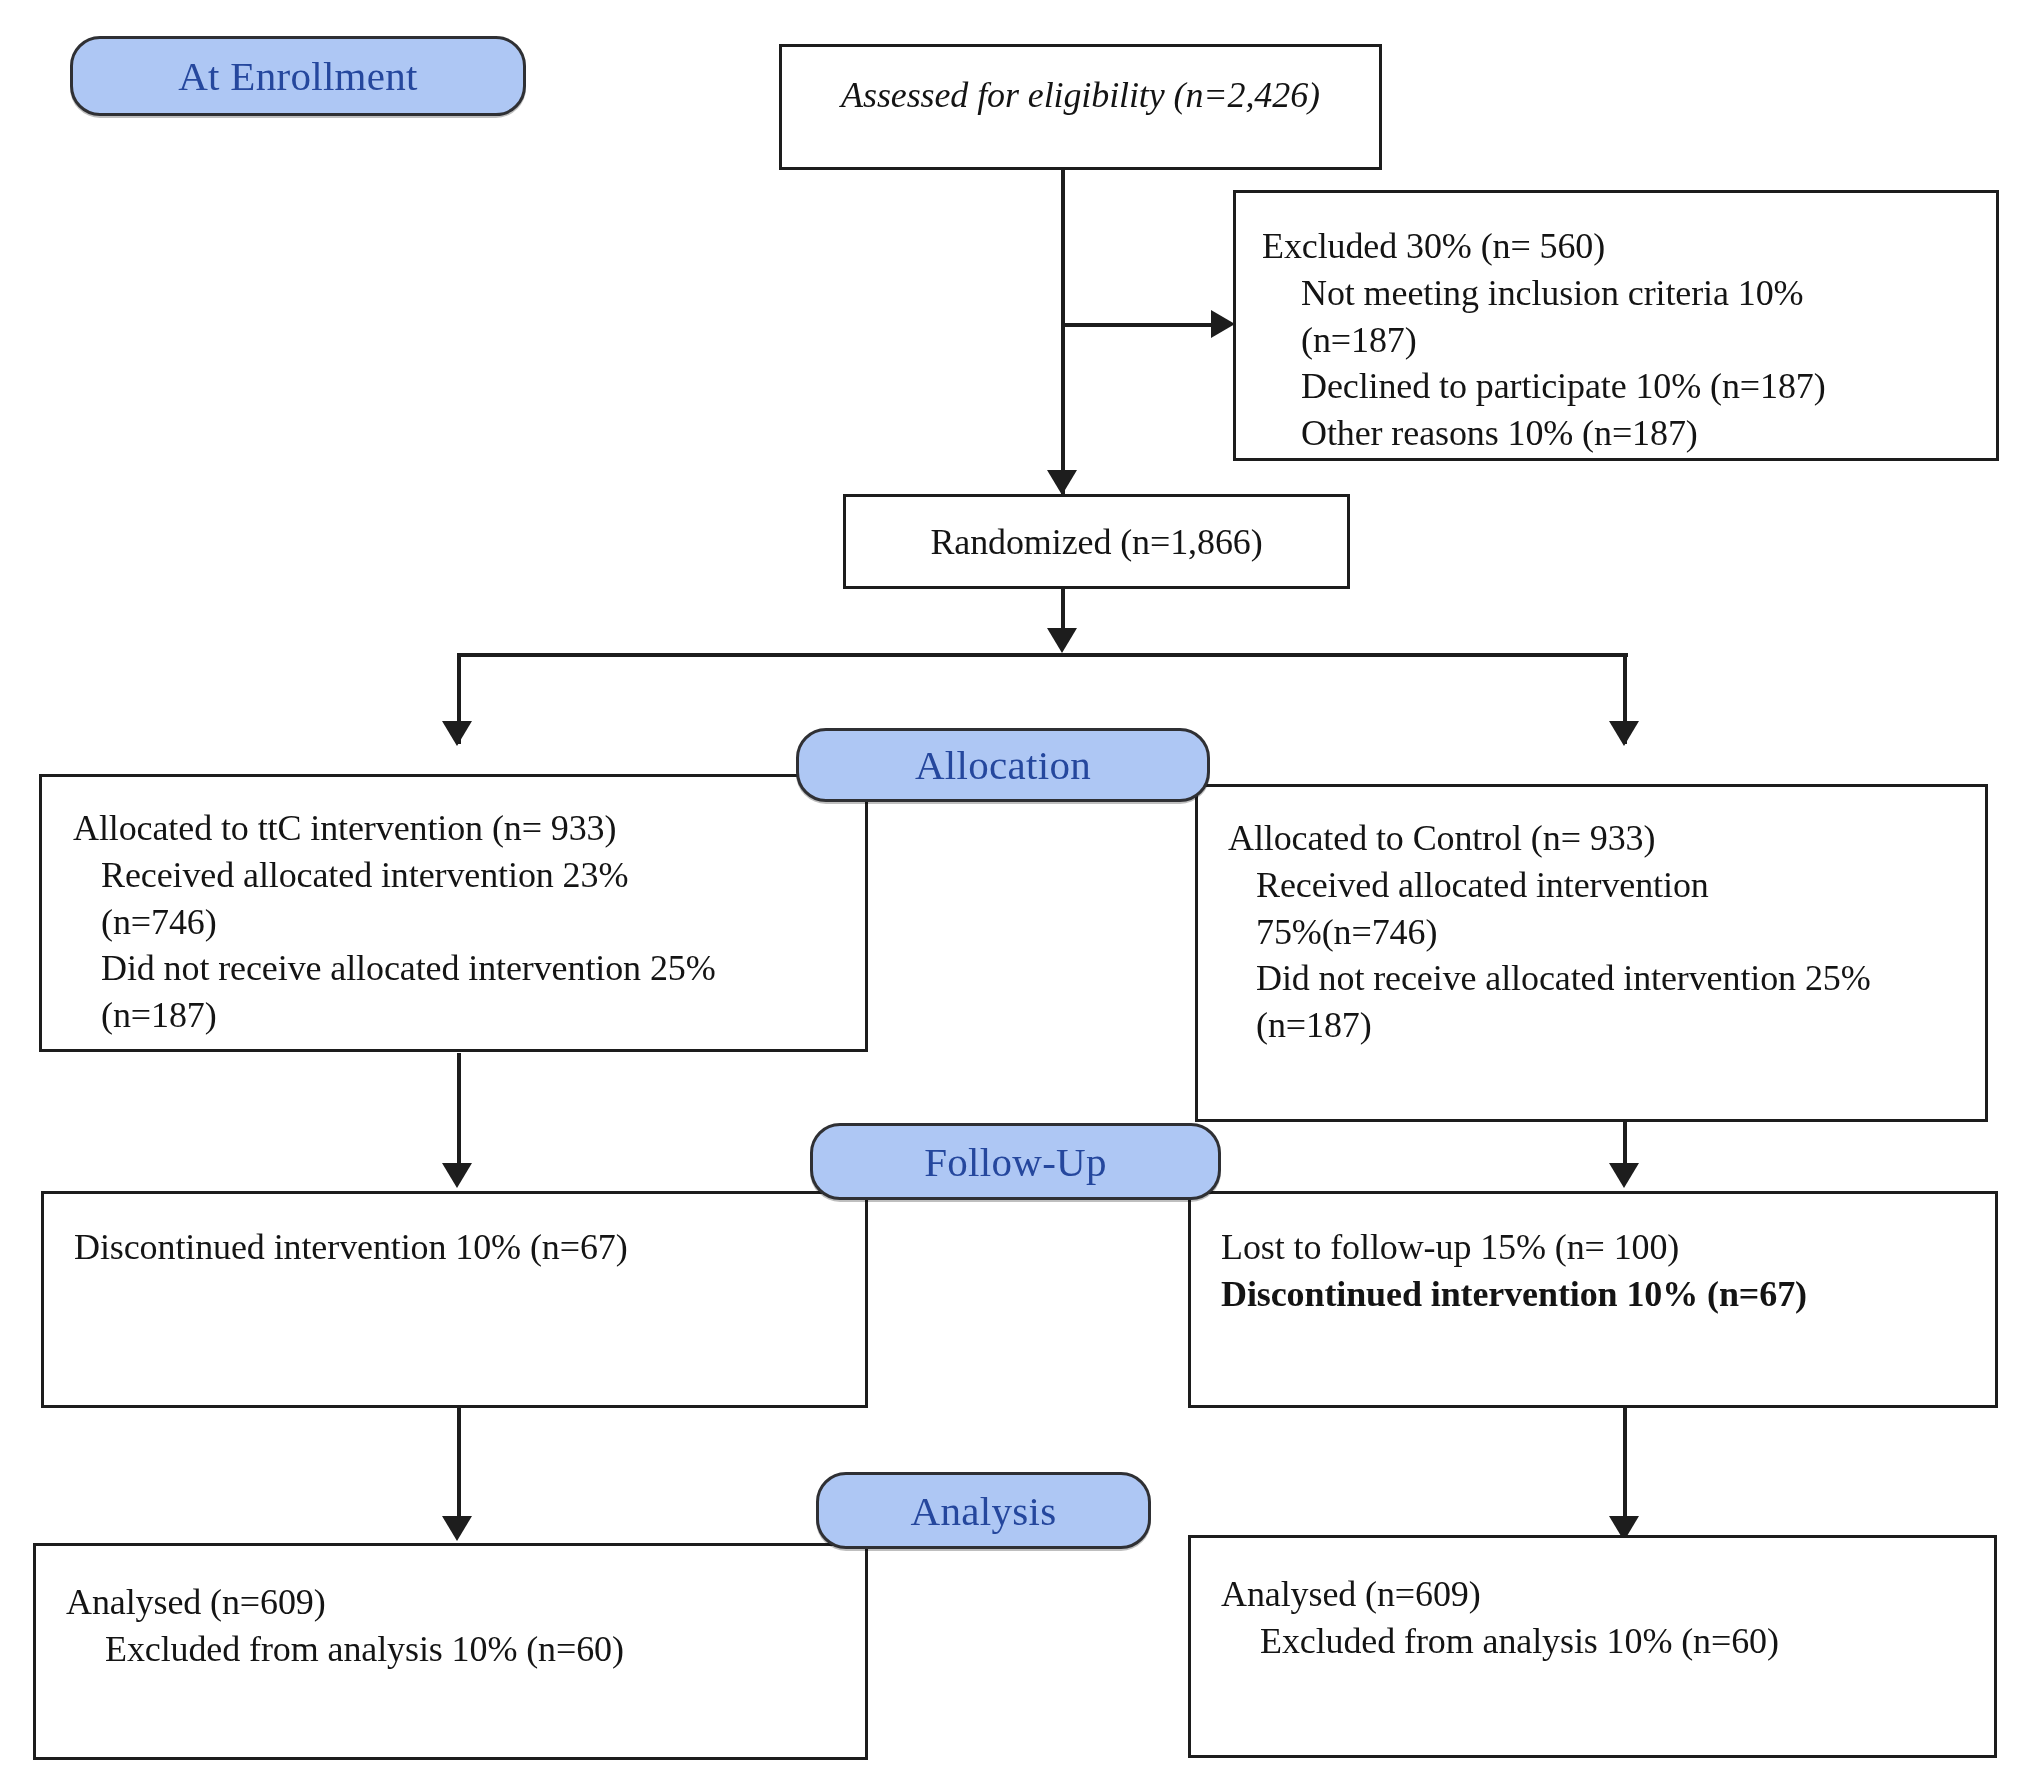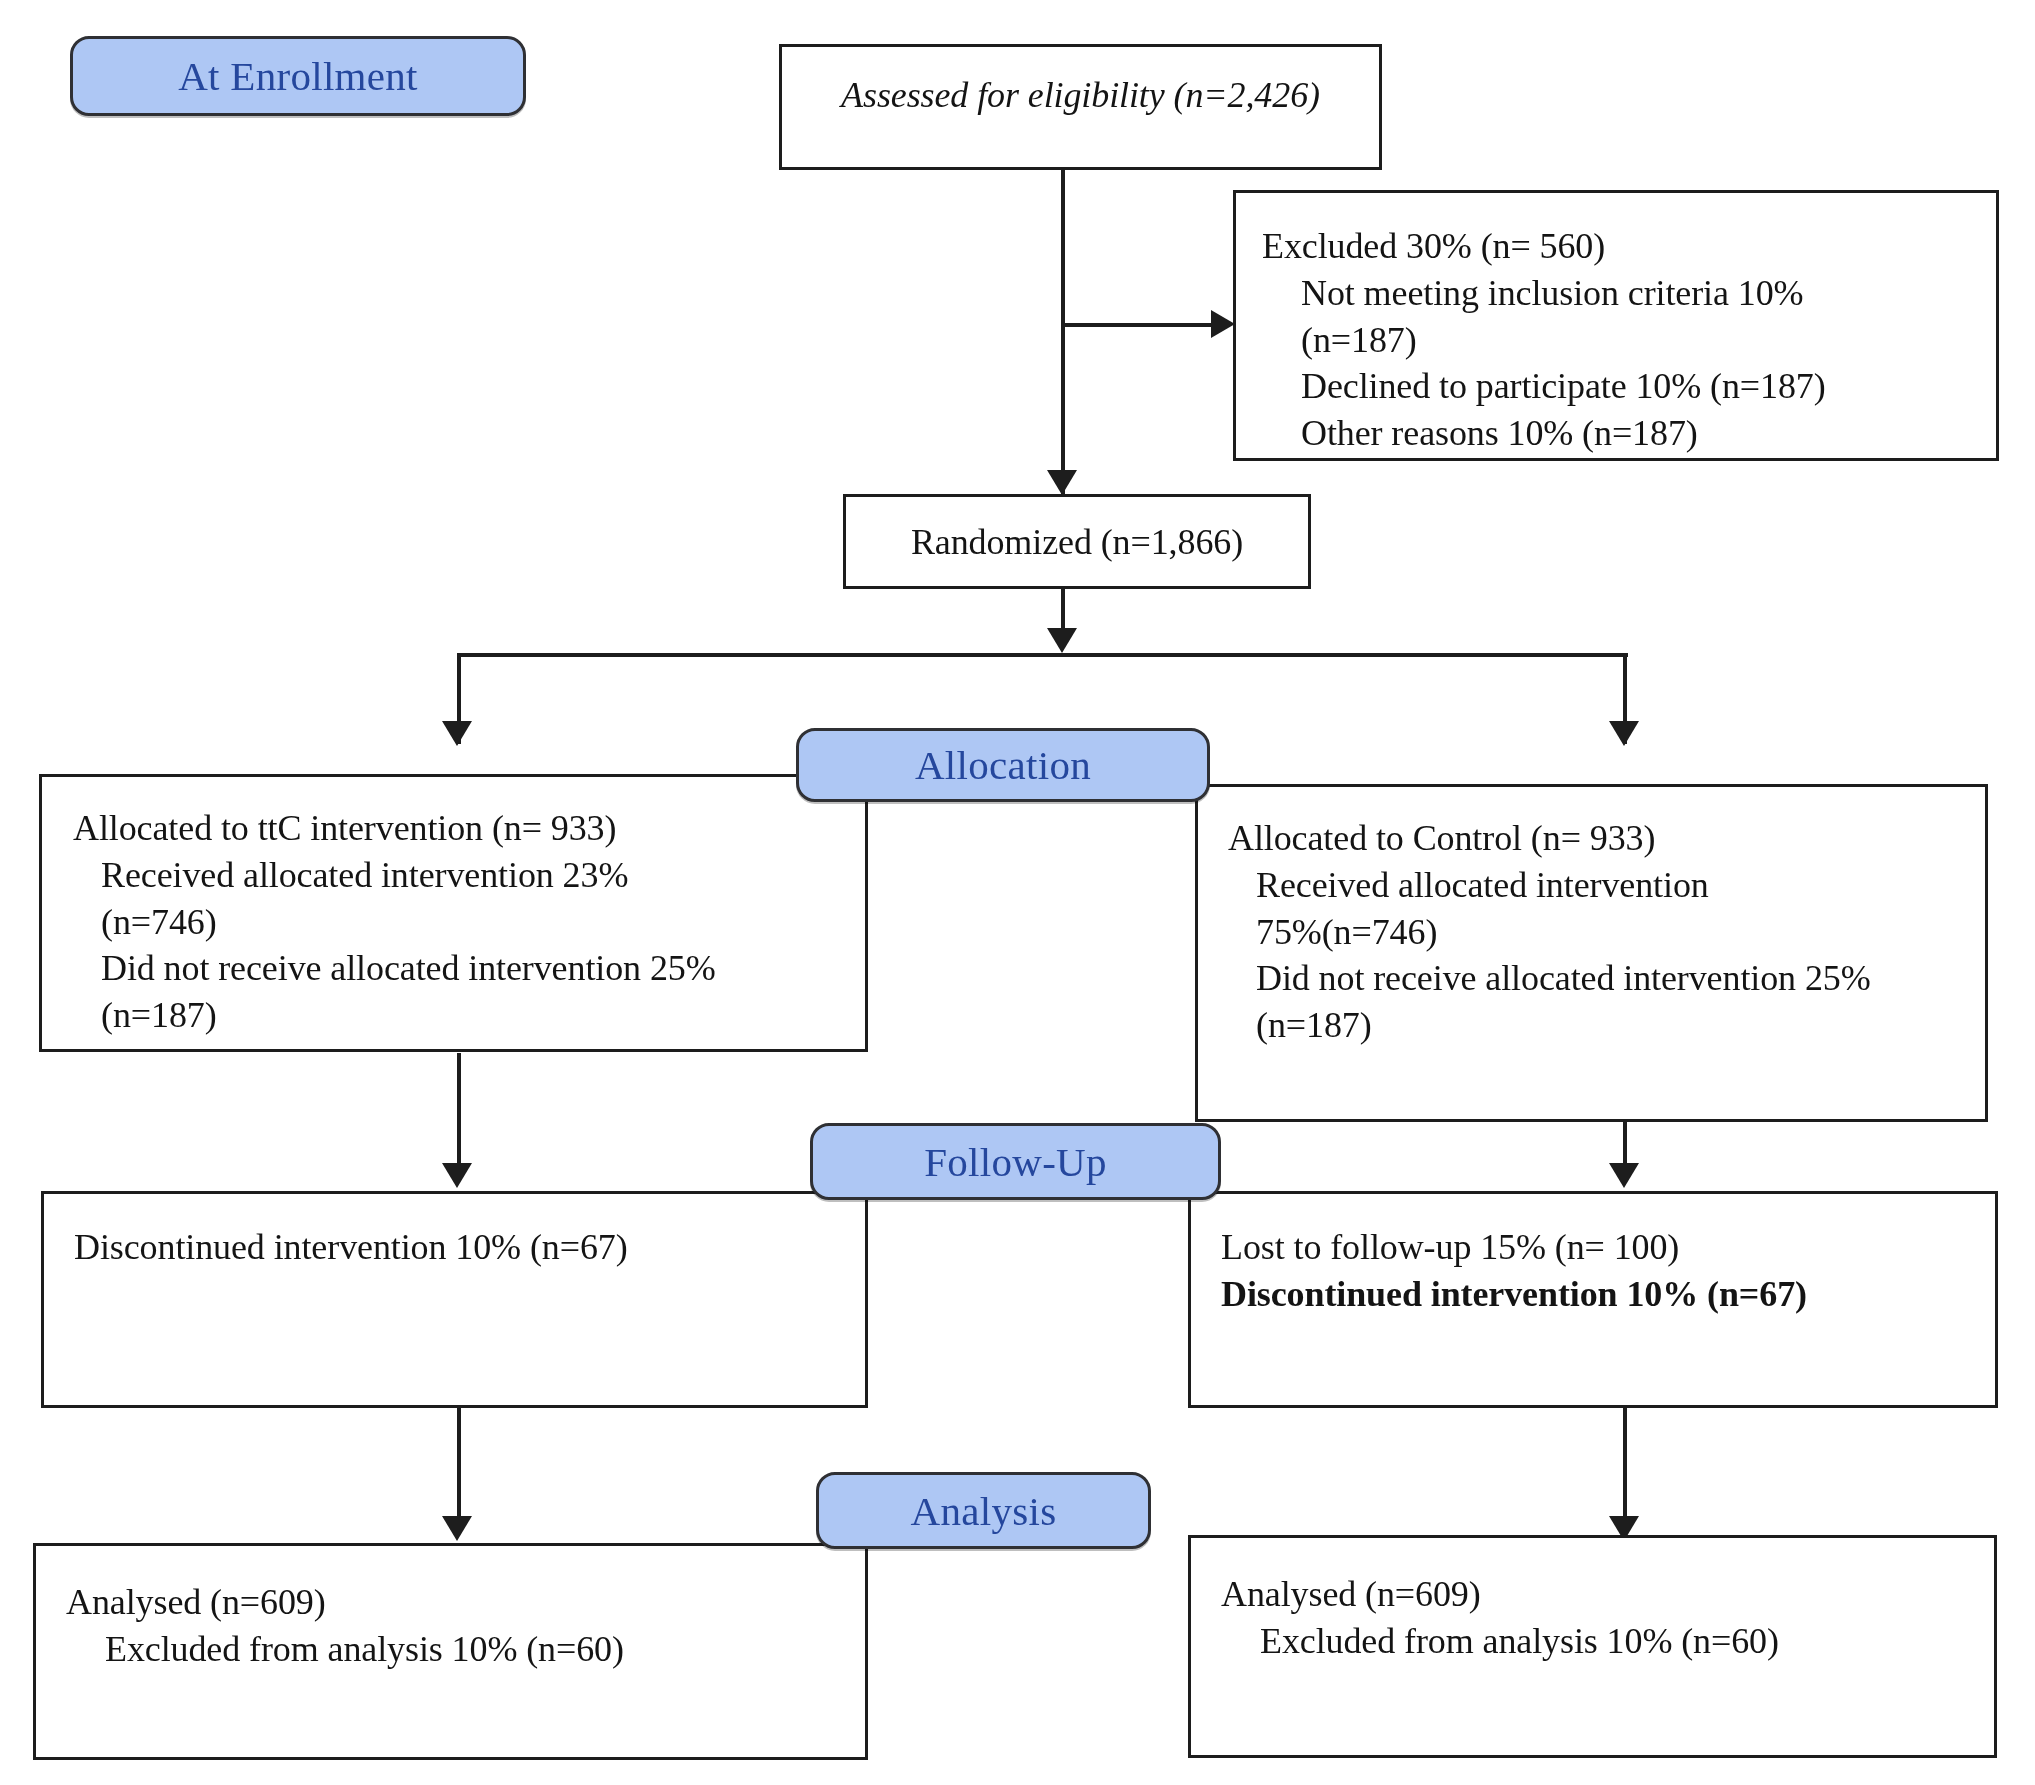--- a/index.html
+++ b/index.html
@@ -41,21 +41,21 @@
   .line.indent-1 { padding-left: 39px; }
   .line.indent-2 { padding-left: 28px; }
   .line.center { text-align: center; padding-left: 0; }
 
   
   .badge {
     position: absolute;
     box-sizing: border-box;
     background: #aec7f4;
     border: 3.1px solid #2f3034;
-    border-radius: 19px;
+    border-radius: 30px;
     display: flex;
     align-items: center;
     justify-content: center;
     color: #25479d;
     font-size: 41px;
     letter-spacing: 0.3px;
     z-index: 9;
     box-shadow: 0 1.9px 0 rgba(0,0,0,0.25);
   }
 
@@ -115,21 +115,21 @@
   <div class="box" style="left:1233px; top:190px; width:766px; height:271px;">
     <div class="lines" style="top:30px; left:26px; right:12.6px;">
       <div class="line">Excluded 30% (n= 560)</div>
       <div class="line indent-1">Not meeting inclusion criteria 10%</div>
       <div class="line indent-1">(n=187)</div>
       <div class="line indent-1">Declined to participate 10% (n=187)</div>
       <div class="line indent-1">Other reasons 10% (n=187)</div>
     </div>
   </div>
 
-  <div class="box" style="left:843px; top:494px; width:468px; height:95px;">
+  <div class="box" style="left:843px; top:494px; width:507px; height:95px;">
     <div class="lines" style="top:22px;">
       <div class="line center">Randomized (n=1,866)</div>
     </div>
   </div>
 
   <div class="vline" style="left:1061px; top:589px; height:49px;"></div>
   <div class="arrow-down" style="left:1047px; top:628px;"></div>
 
   <div class="hline" style="left:457px; top:653px; width:1171px;"></div>
 

